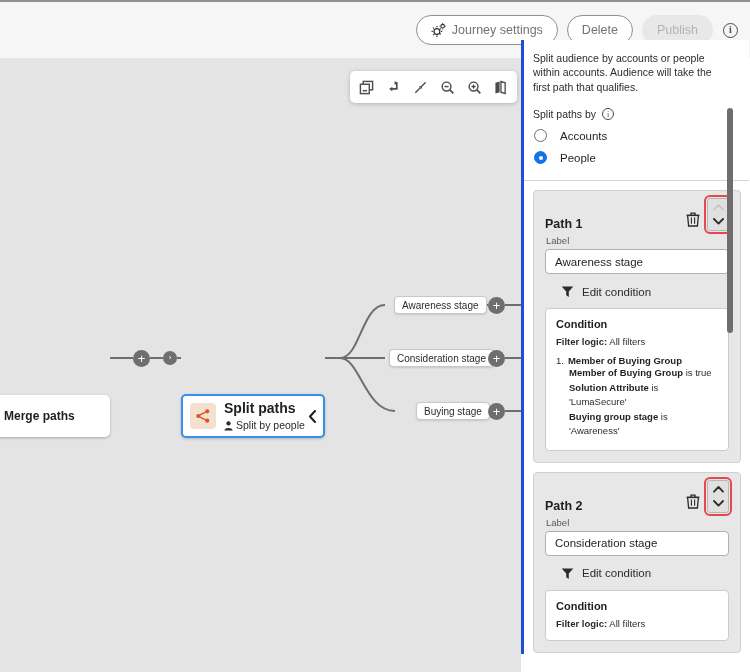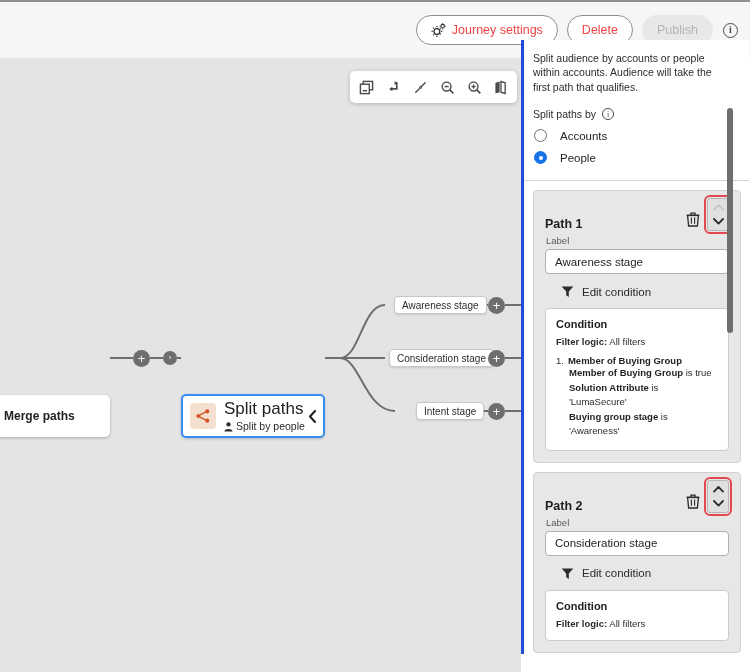--- a/index.html
+++ b/index.html
@@ -17,21 +17,21 @@
     background: #f6f6f6;
     border-top: 2px solid #909090;
     display: flex; align-items: center; justify-content: flex-end;
     padding-right: 12px;
   }
   .hdr-btn {
     height: 30px;
     border: 1px solid #909090;
     border-radius: 15px;
     background: #ffffff;
-    color: #ef4444;
+    color: #737373;
     font-size: 12.5px;
     display: flex; align-items: center; gap: 6px;
     padding: 0 14px;
     cursor: pointer;
     white-space: nowrap;
   }
   .hdr-btn.disabled {
     background: #e8e8e8;
     border-color: transparent;
     color: #b4b4b4;
@@ -75,21 +75,21 @@
     position: absolute; left: 181px; top: 336px; width: 144px; height: 44px;
     background: #ffffff; border: 2px solid #378ef0; border-radius: 5px;
     display: flex; align-items: center; padding-left: 7px;
     box-shadow: 0 1px 3px rgba(0,0,0,0.2);
   }
   .split-icon {
     width: 26px; height: 26px; border-radius: 4px; background: #f3e0ce;
     display: flex; align-items: center; justify-content: center; flex: 0 0 auto;
   }
   .split-txt { margin-left: 8px; flex: 1 1 auto; }
-  .split-title { font-size: 17px; font-weight: normal; color: #1f1f1f; line-height: 1.25; }
+  .split-title { font-size: 14px; font-weight: bold; color: #1f1f1f; line-height: 1.25; }
   .split-sub {
     font-size: 10.5px; color: #2c2c2c; display: flex; align-items: center; gap: 3px;
     line-height: 1.3; margin-top: 1px;
   }
   .collapse-chev { padding-right: 6px; cursor: pointer; display: flex; align-items: center; }
 
   .plus-node {
     position: absolute; width: 17px; height: 17px; border-radius: 50%;
     background: #6e6e6e; color: #ffffff;
     display: flex; align-items: center; justify-content: center;
@@ -369,21 +369,21 @@
       </span>
     </div>
 
     <div class="path-pill" style="left:394px; top:238px;">
       <span>Awareness stage</span>
     </div>
     <div class="path-pill" style="left:389px; top:291px;">
       <span>Consideration stage</span>
     </div>
     <div class="path-pill" style="left:416px; top:344px;">
-      <span>Intent stage</span>
+      <span>Buying stage</span>
     </div>
 
     <div class="plus-node" style="left:488px; top:238.5px;">
       <span>+</span>
     </div>
     <div class="plus-node" style="left:488px; top:291.5px;">
       <span>+</span>
     </div>
     <div class="plus-node" style="left:488px; top:344.5px;">
       <span>+</span>

